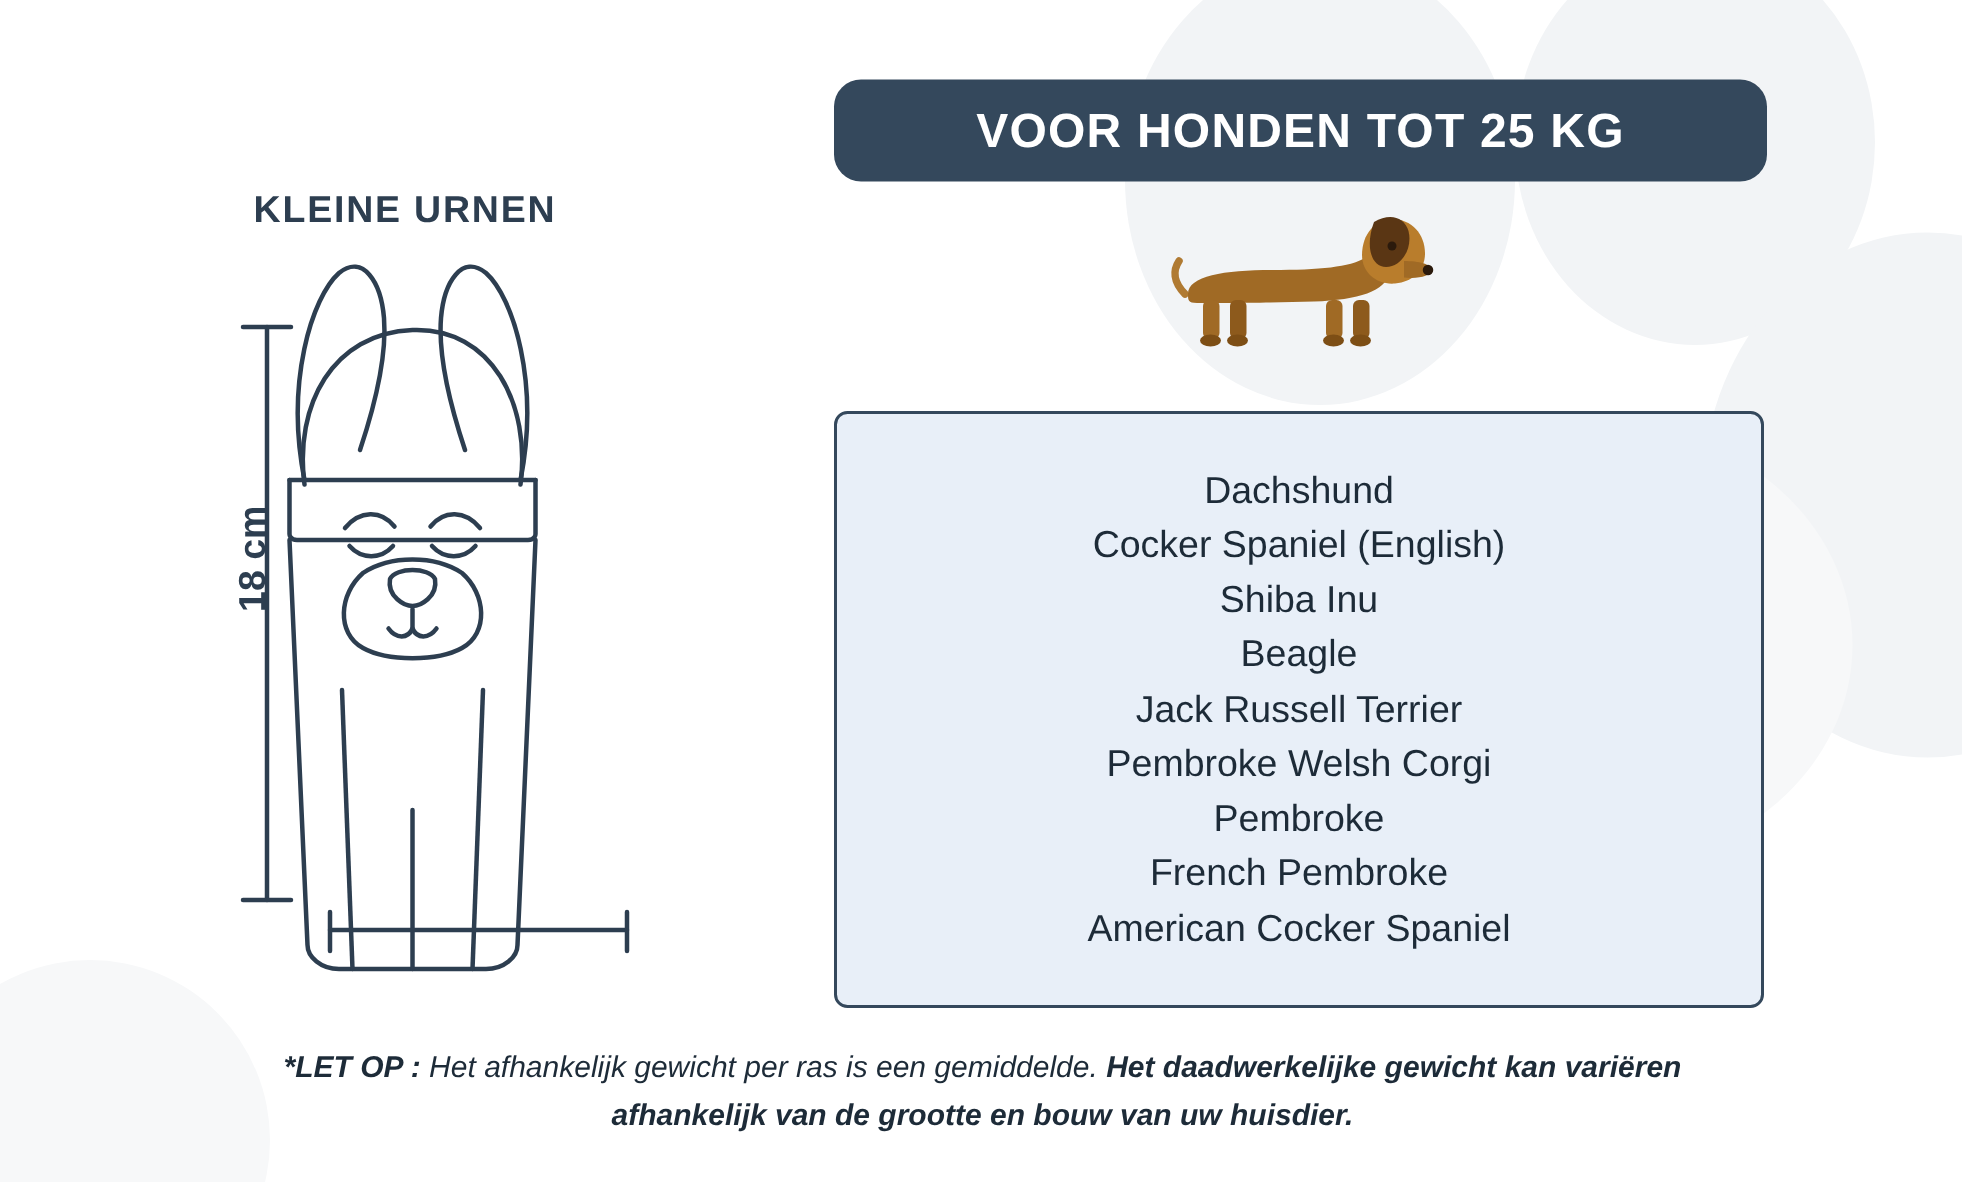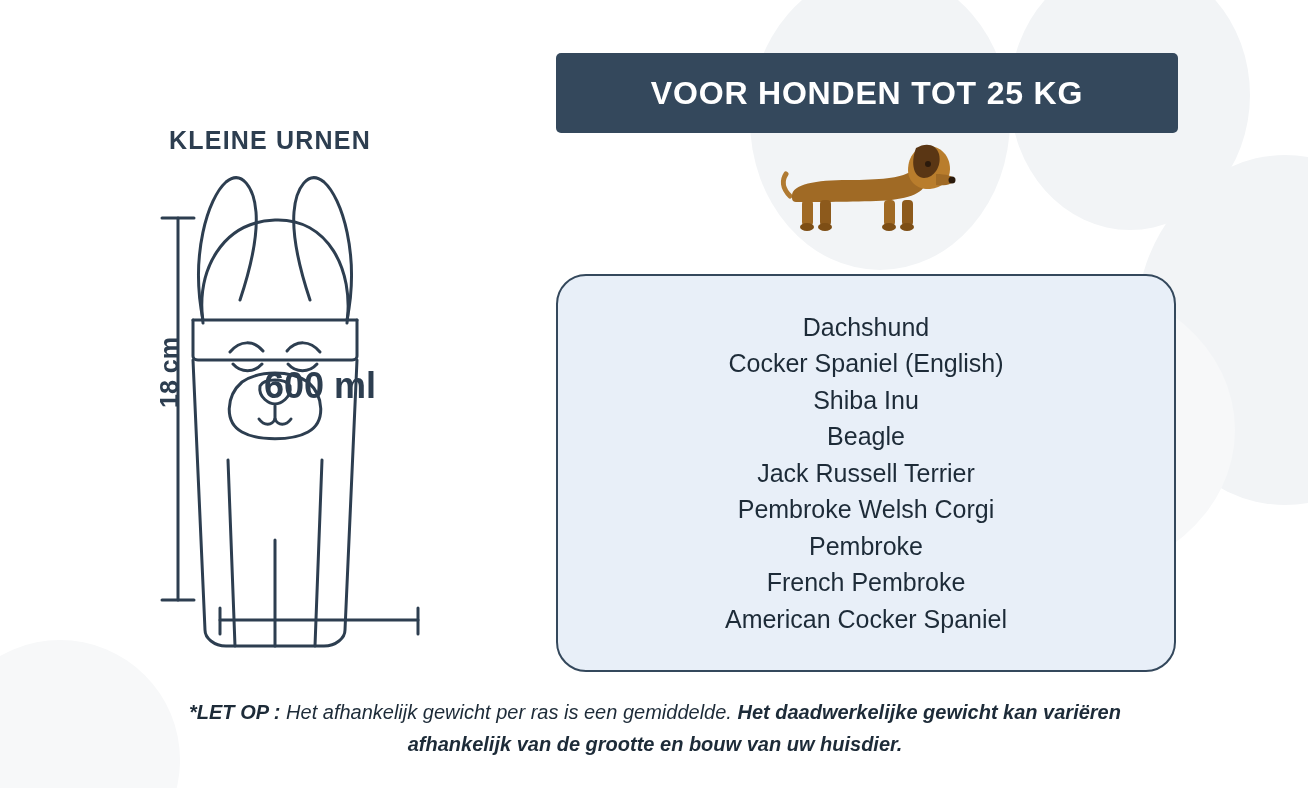--- a/index.html
+++ b/index.html
@@ -101,23 +101,23 @@
     top: 0;
     width: 768px;
     height: 700px;
   }
 
   .header-pill {
     position: absolute;
     left: 16px;
     top: 53px;
     width: 622px;
-    height: 80px;
+    height: 68px;
     background: #34485c;
-    border-radius: 5px;
+    border-radius: 18px;
     display: flex;
     align-items: center;
     justify-content: center;
     color: #ffffff;
     font-size: 32px;
     font-weight: bold;
     letter-spacing: 0.8px;
   }
 
   .dog-icon {
@@ -129,21 +129,21 @@
   }
 
   .breed-box {
     position: absolute;
     left: 16px;
     top: 274px;
     width: 620px;
     height: 398px;
     background: #e8eff8;
     border: 2px solid #34485c;
-    border-radius: 30px;
+    border-radius: 9px;
     box-sizing: border-box;
     display: flex;
     flex-direction: column;
     align-items: center;
     justify-content: center;
     padding: 10px 0;
   }
 
   .breed-item {
     font-size: 25px;
@@ -225,21 +225,20 @@
         <line x1="32" y1="440" x2="64" y2="440"></line>
       </g>
 
       <g stroke="#2d3e50" stroke-width="3" stroke-linecap="round">
         <line x1="90" y1="460" x2="288" y2="460"></line>
         <line x1="90" y1="448" x2="90" y2="474"></line>
         <line x1="288" y1="448" x2="288" y2="474"></line>
       </g>
     </svg>
 
-    <div class="volume-label">600 ml</div>
     <div class="dim-height-label">18 cm</div>
   </div>
 
   <div class="right-col">
 
     <div class="header-pill">VOOR HONDEN TOT 25 KG</div>
 
     <svg class="dog-icon" viewBox="0 0 180 110">
 
       <path d="M14 62 C 6 54, 6 46, 10 40" stroke="#b07a32" stroke-width="5" fill="none" stroke-linecap="round"></path>

